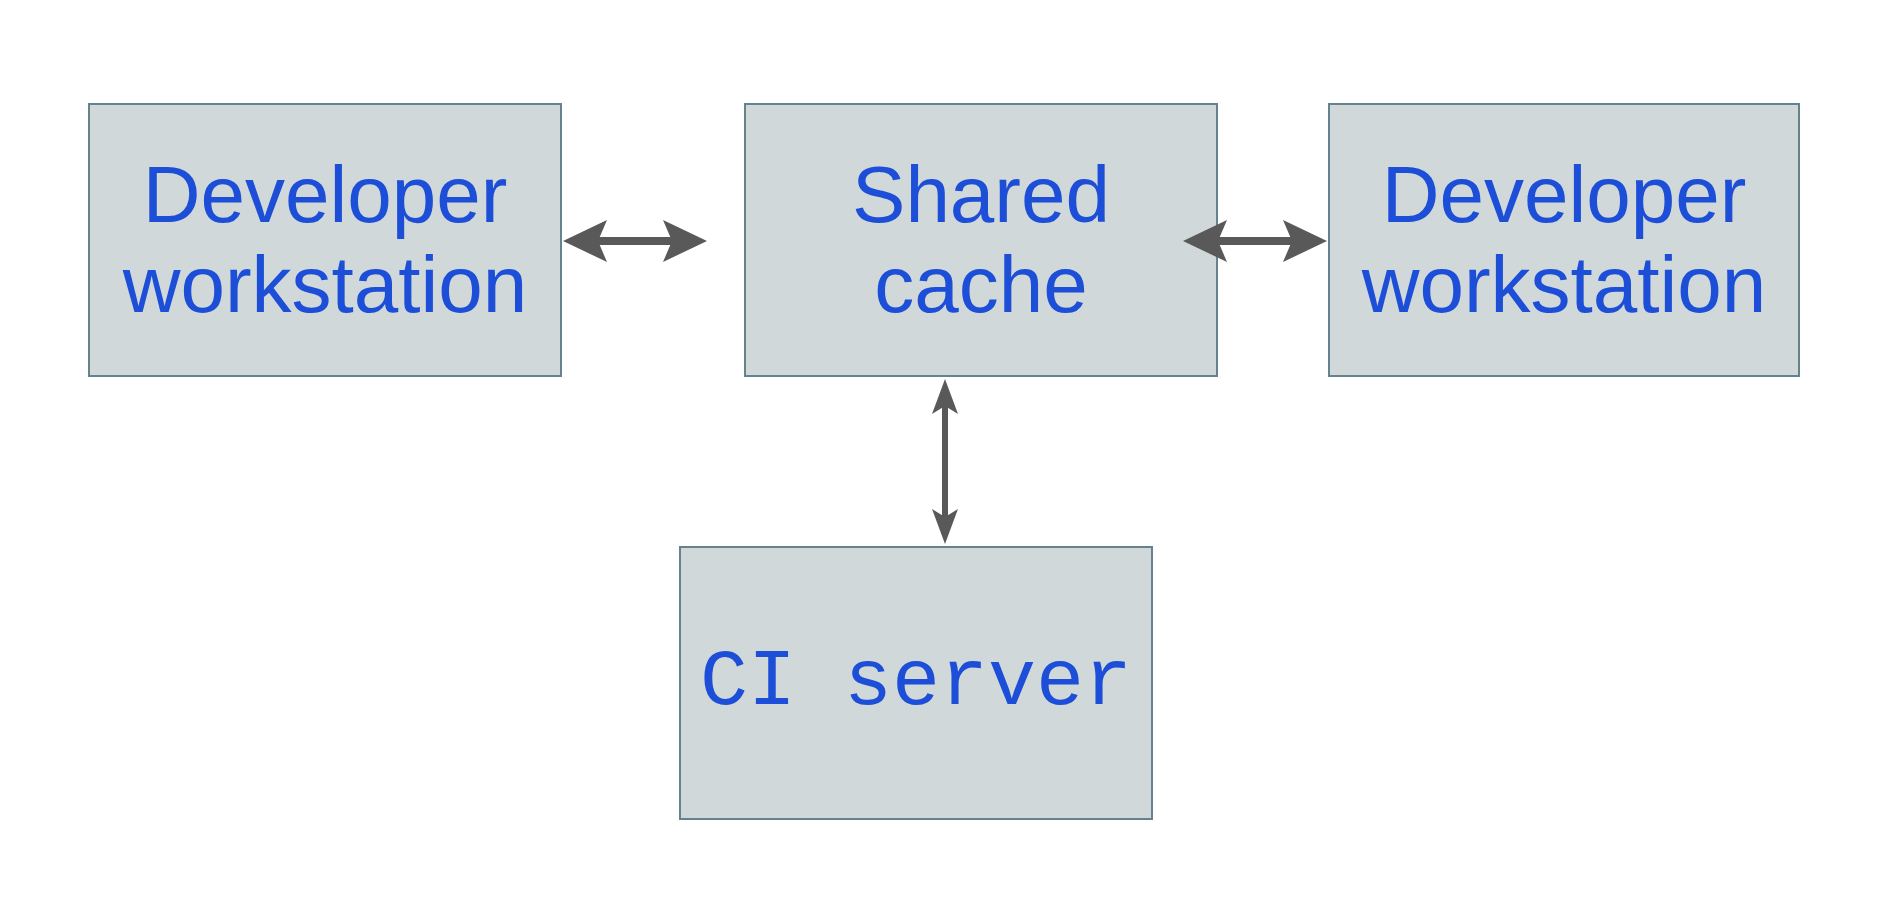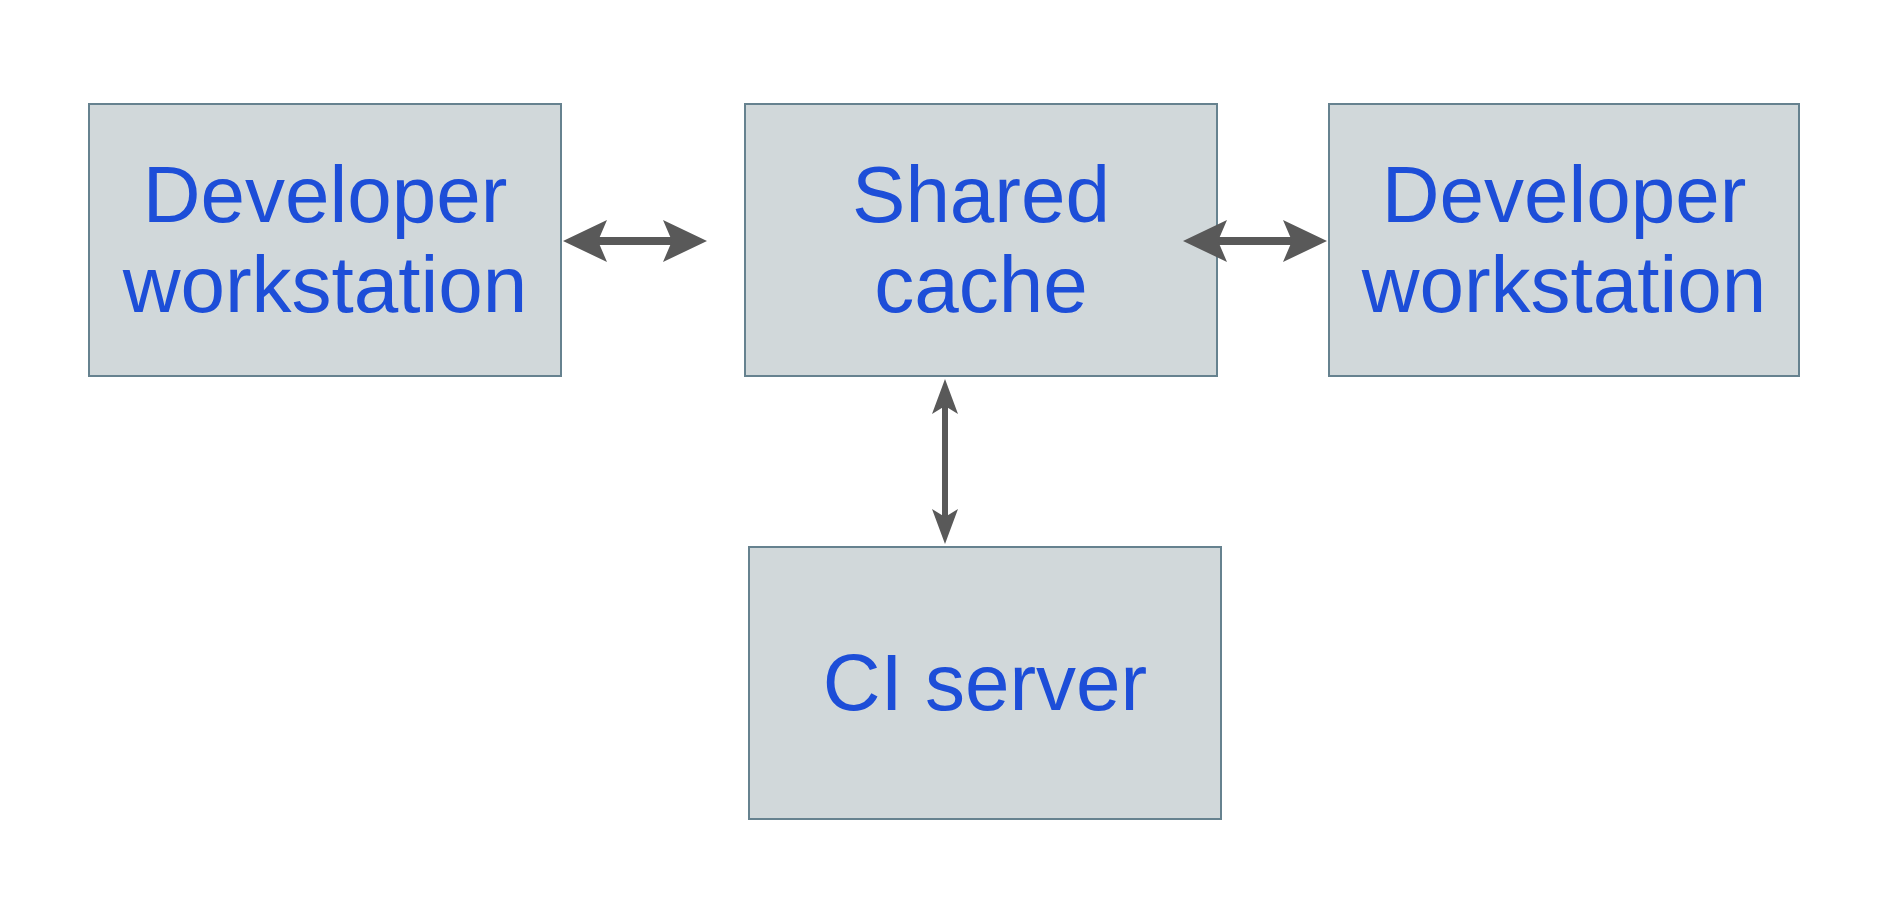--- a/index.html
+++ b/index.html
@@ -27,21 +27,21 @@
     display: flex;
     align-items: center;
     justify-content: center;
     text-align: center;
     white-space: pre-line;
     letter-spacing: 0px;
   }
   .node-left   { left: 88px;   top: 103px; width: 474px; height: 274px; }
   .node-center { left: 708px;  top: 103px; width: 474px; height: 274px; margin-left: 36px; }
   .node-right  { left: 1328px; top: 103px; width: 472px; height: 274px; }
-  .node-bottom { left: 748px;  top: 546px; width: 474px; height: 274px; }
+  .node-bottom { left: 679px;  top: 546px; width: 474px; height: 274px; font-family: Liberation Mono, monospace; }
   .arrow {
     position: absolute;
     display: block;
   }
   .arrow-h1 { left: 562px;  top: 215px; width: 146px; height: 52px; }
   .arrow-h2 { left: 1182px; top: 215px; width: 146px; height: 52px; }
   .arrow-v  { left: 925px;  top: 378px; width: 40px;  height: 167px; }
   .arrow line    { stroke: #595959; }
   .arrow polygon { fill: #595959; }
 </style>

